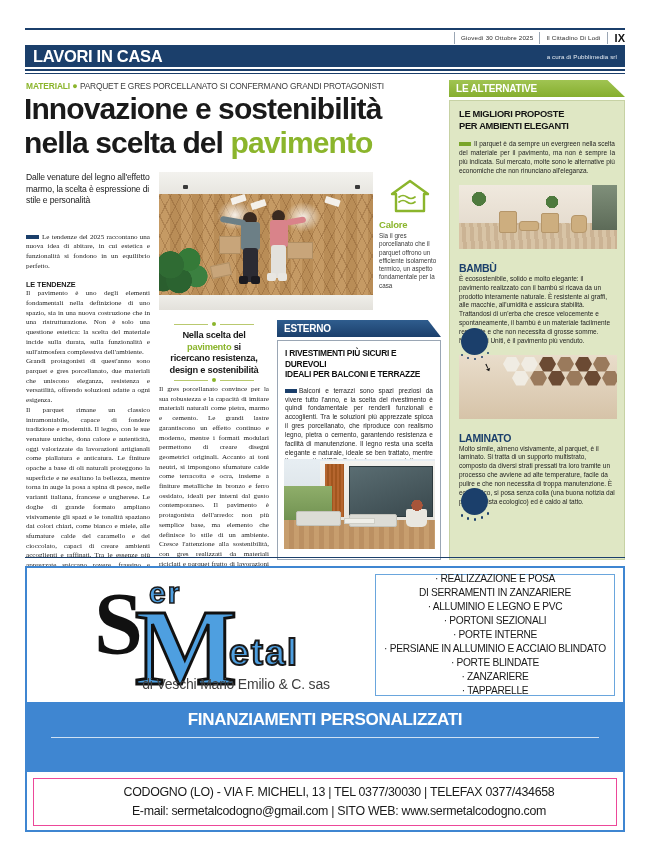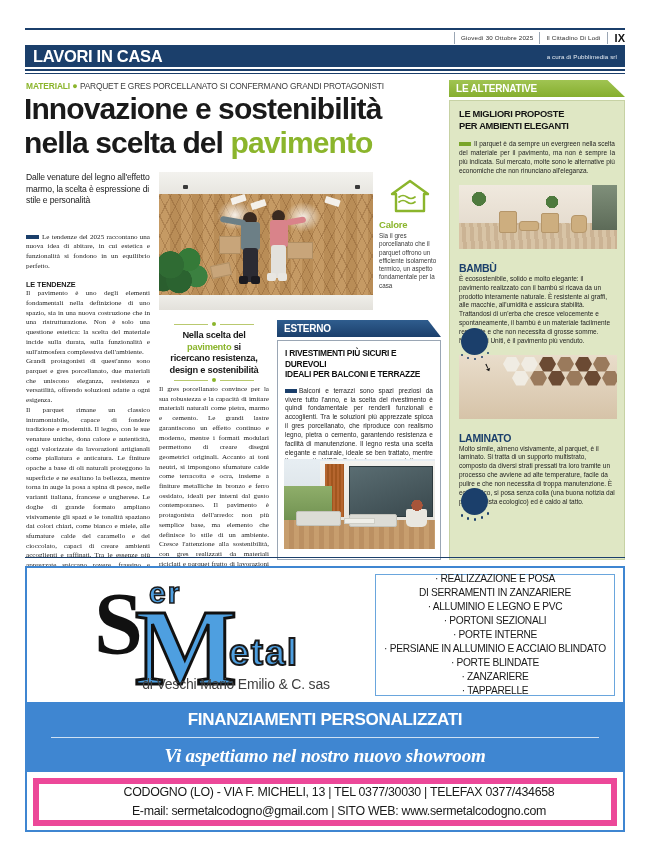--- a/index.html
+++ b/index.html
@@ -210,21 +210,21 @@
   .ad-services li { font-size: 10.2px; color: #1a1a1a; line-height: 1.38; letter-spacing: -0.3px; white-space: nowrap; }
 
   .ad-band { position: absolute; left: 0; top: 134px; width: 596px; height: 70px; background: #3f86d1; }
   .ad-band .fin { text-align: center; color: #fff; font-size: 17px; font-weight: bold;
     padding-top: 8px; letter-spacing: -0.3px; }
   .ad-band .sep { width: 548px; height: 1px; background: #cfe1f3; margin: 7px auto 0; }
   .ad-band .welcome { text-align: center; color: #fff; font-family: "Liberation Serif", serif;
     font-size: 19px; font-style: italic; font-weight: bold; padding-top: 7px; letter-spacing: -0.2px; }
 
   .ad-contact { position: absolute; left: 6px; top: 210px; width: 584px; height: 48px;
-    border: 6px solid #ec4899; display: flex; flex-direction: column;
+    border: 1px solid #ec4899; display: flex; flex-direction: column;
     align-items: center; justify-content: center; padding-left: 28px; }
   .ad-contact div { font-size: 12.4px; color: #1a1a1a; line-height: 1.5; letter-spacing: -0.3px; white-space: nowrap; }
 
   .rule-bottom { position: absolute; left: 25px; top: 557px; width: 600px; height: 1px; background: #1b3f6b; }
 </style>
 </head>
 <body>
 
 <div class="page">
 
@@ -447,21 +447,20 @@
           <li>· PORTE BLINDATE</li>
           <li>· ZANZARIERE</li>
           <li>· TAPPARELLE</li>
         </ul>
       </div>
     </div>
 
     <div class="ad-band">
       <div class="fin">FINANZIAMENTI PERSONALIZZATI</div>
       <div class="sep"></div>
-      <div class="welcome">Vi aspettiamo nel nostro nuovo showroom</div>
     </div>
 
     <div class="ad-contact">
       <div>CODOGNO (LO) - VIA F. MICHELI, 13 | TEL 0377/30030 | TELEFAX 0377/434658</div>
       <div>E-mail: sermetalcodogno@gmail.com | SITO WEB: www.sermetalcodogno.com</div>
     </div>
   </div>
 
 </div>
 

